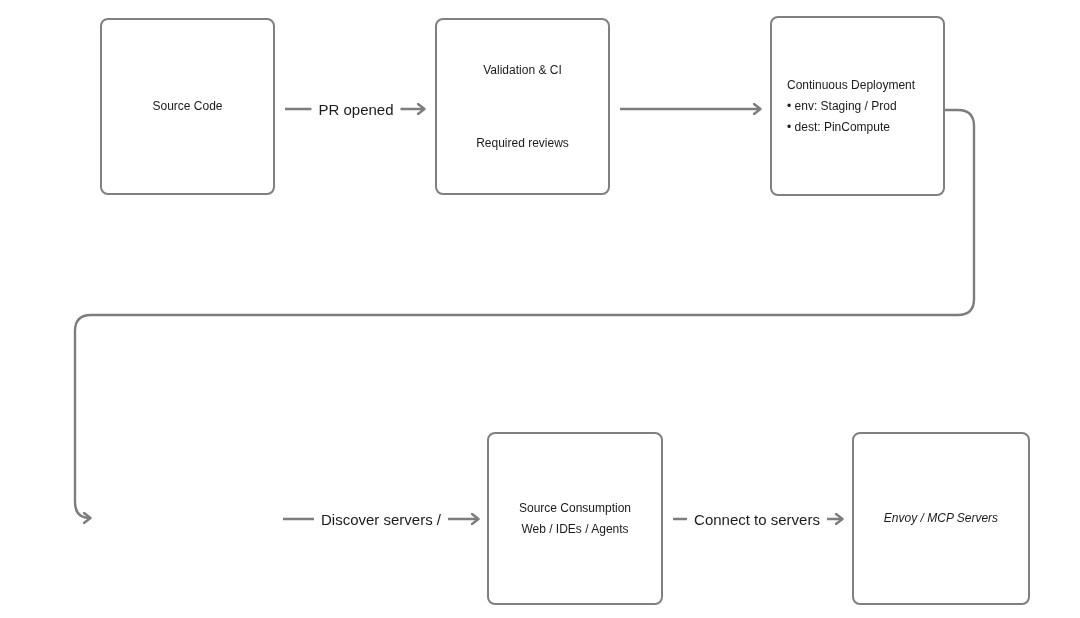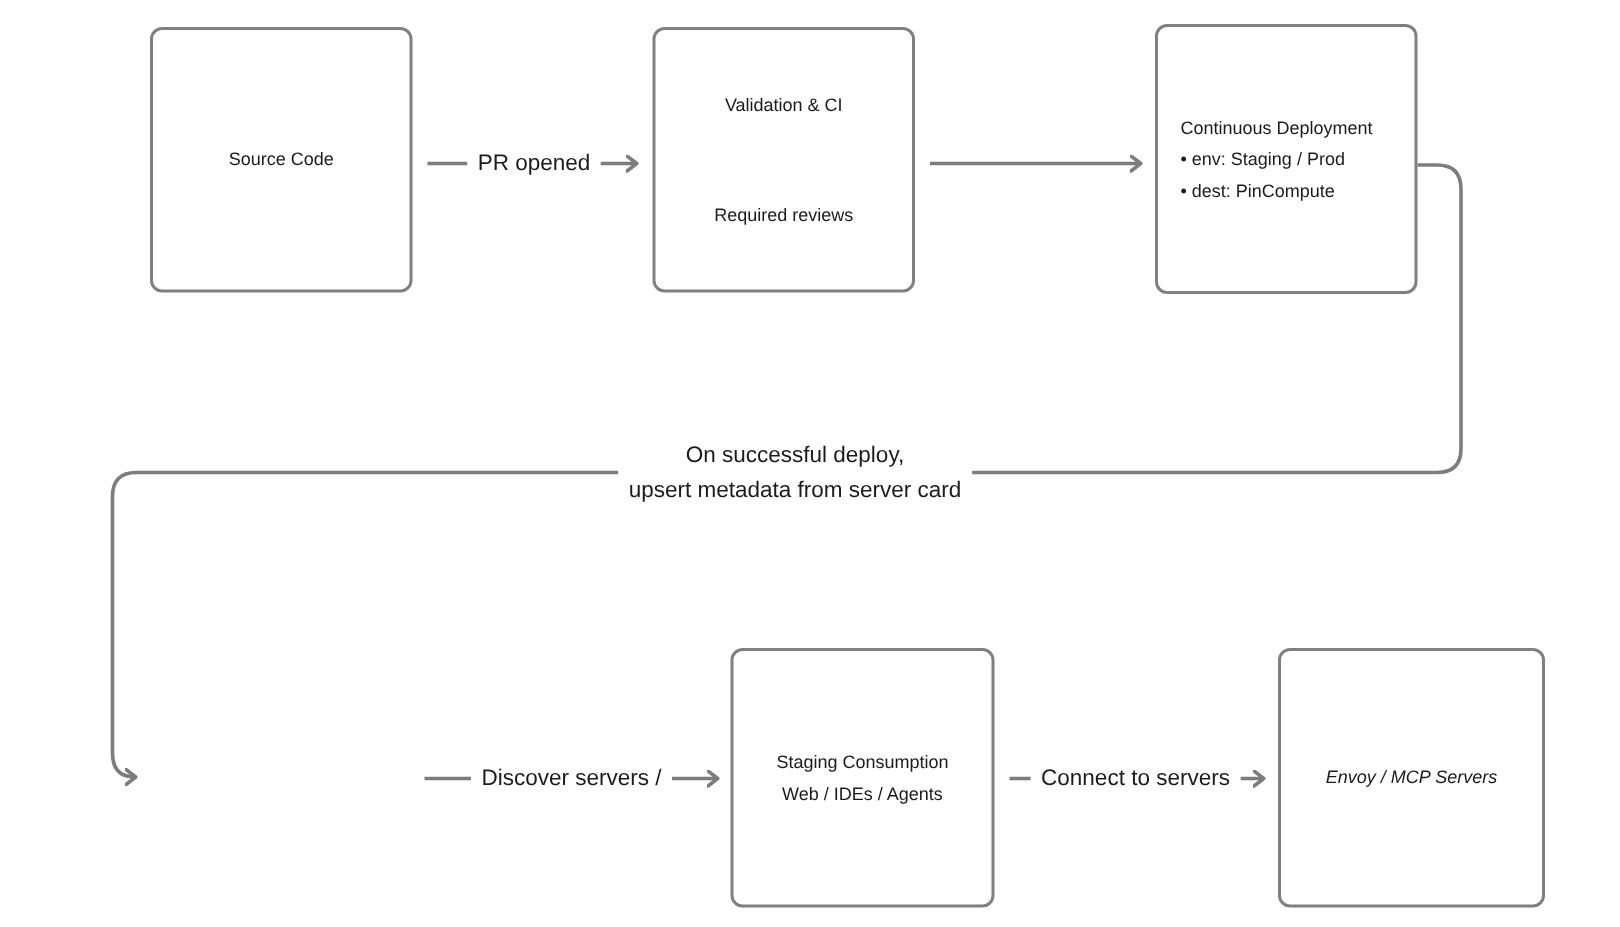--- a/index.html
+++ b/index.html
@@ -85,37 +85,33 @@
   </div>
 
   <div class="node leftalign" style="left:770px; top:16px; width:175px; height:180px;">
     <div class="node-line">Continuous Deployment</div>
     <div class="node-line">• env: Staging / Prod</div>
     <div class="node-line">• dest: PinCompute</div>
   </div>
 
 
   <div class="node centered" style="left:487px; top:432px; width:176px; height:173px;">
-    <div class="node-line">Staging Consumption</div>
+    <div class="node-line">Source Consumption</div>
     <div class="node-line">Web / IDEs / Agents</div>
   </div>
 
   <div class="node centered" style="left:852px; top:432px; width:178px; height:173px;font-style:italic;">
     <div class="node-line">Envoy / MCP Servers</div>
   </div>
 
   <div class="edge-label" style="left:356px; top:109px;">
     <span>PR opened</span>
   </div>
 
 
-  <div class="edge-label" style="left:530px; top:315px;">
-    <div>On successful deploy,</div>
-    <div>upsert metadata from server card</div>
-  </div>
 
   <div class="edge-label" style="left:381px; top:519px;">
     <div>Discover servers /</div>
   </div>
 
   <div class="edge-label" style="left:757px; top:519px;">
     <span>Connect to servers</span>
   </div>
 
 </div>

